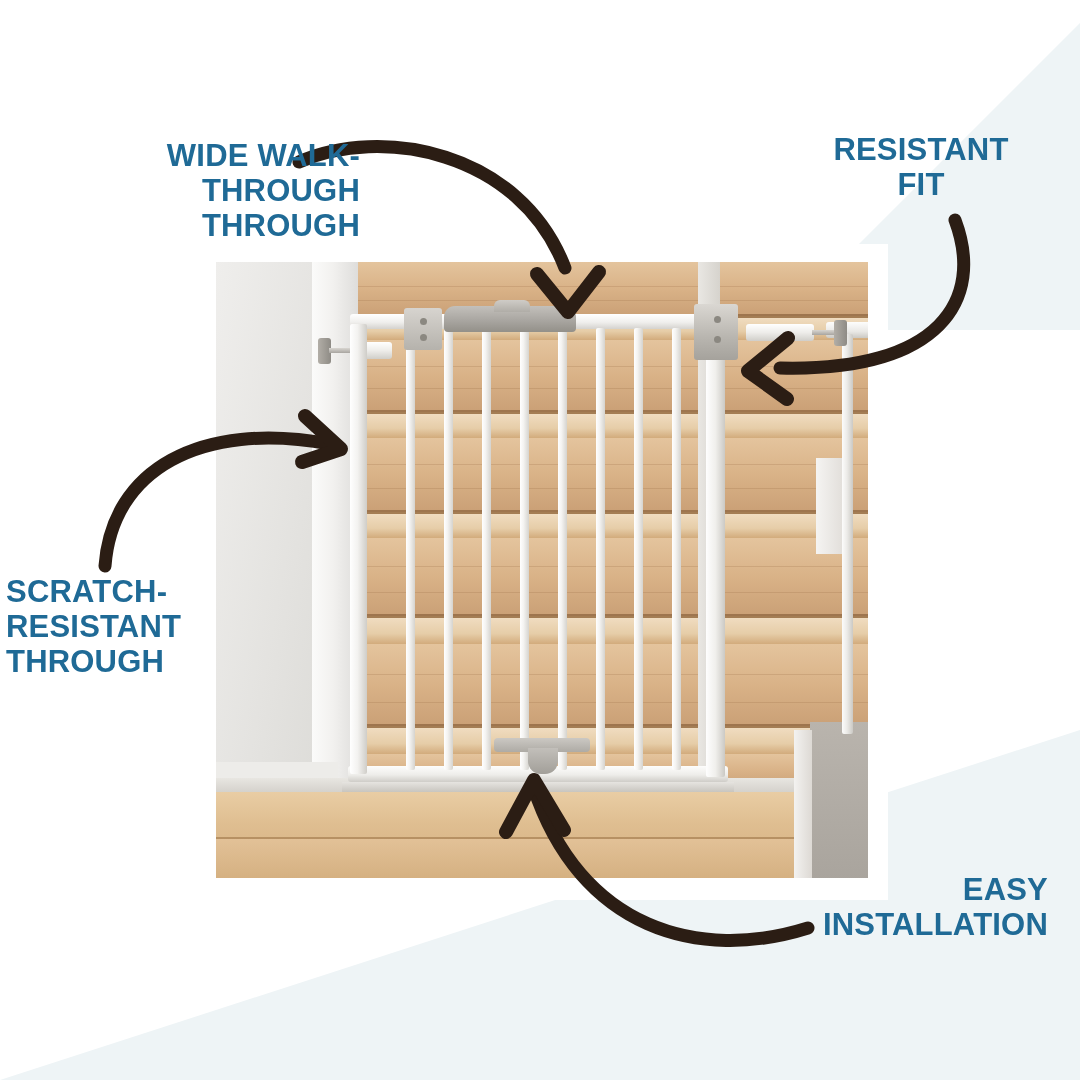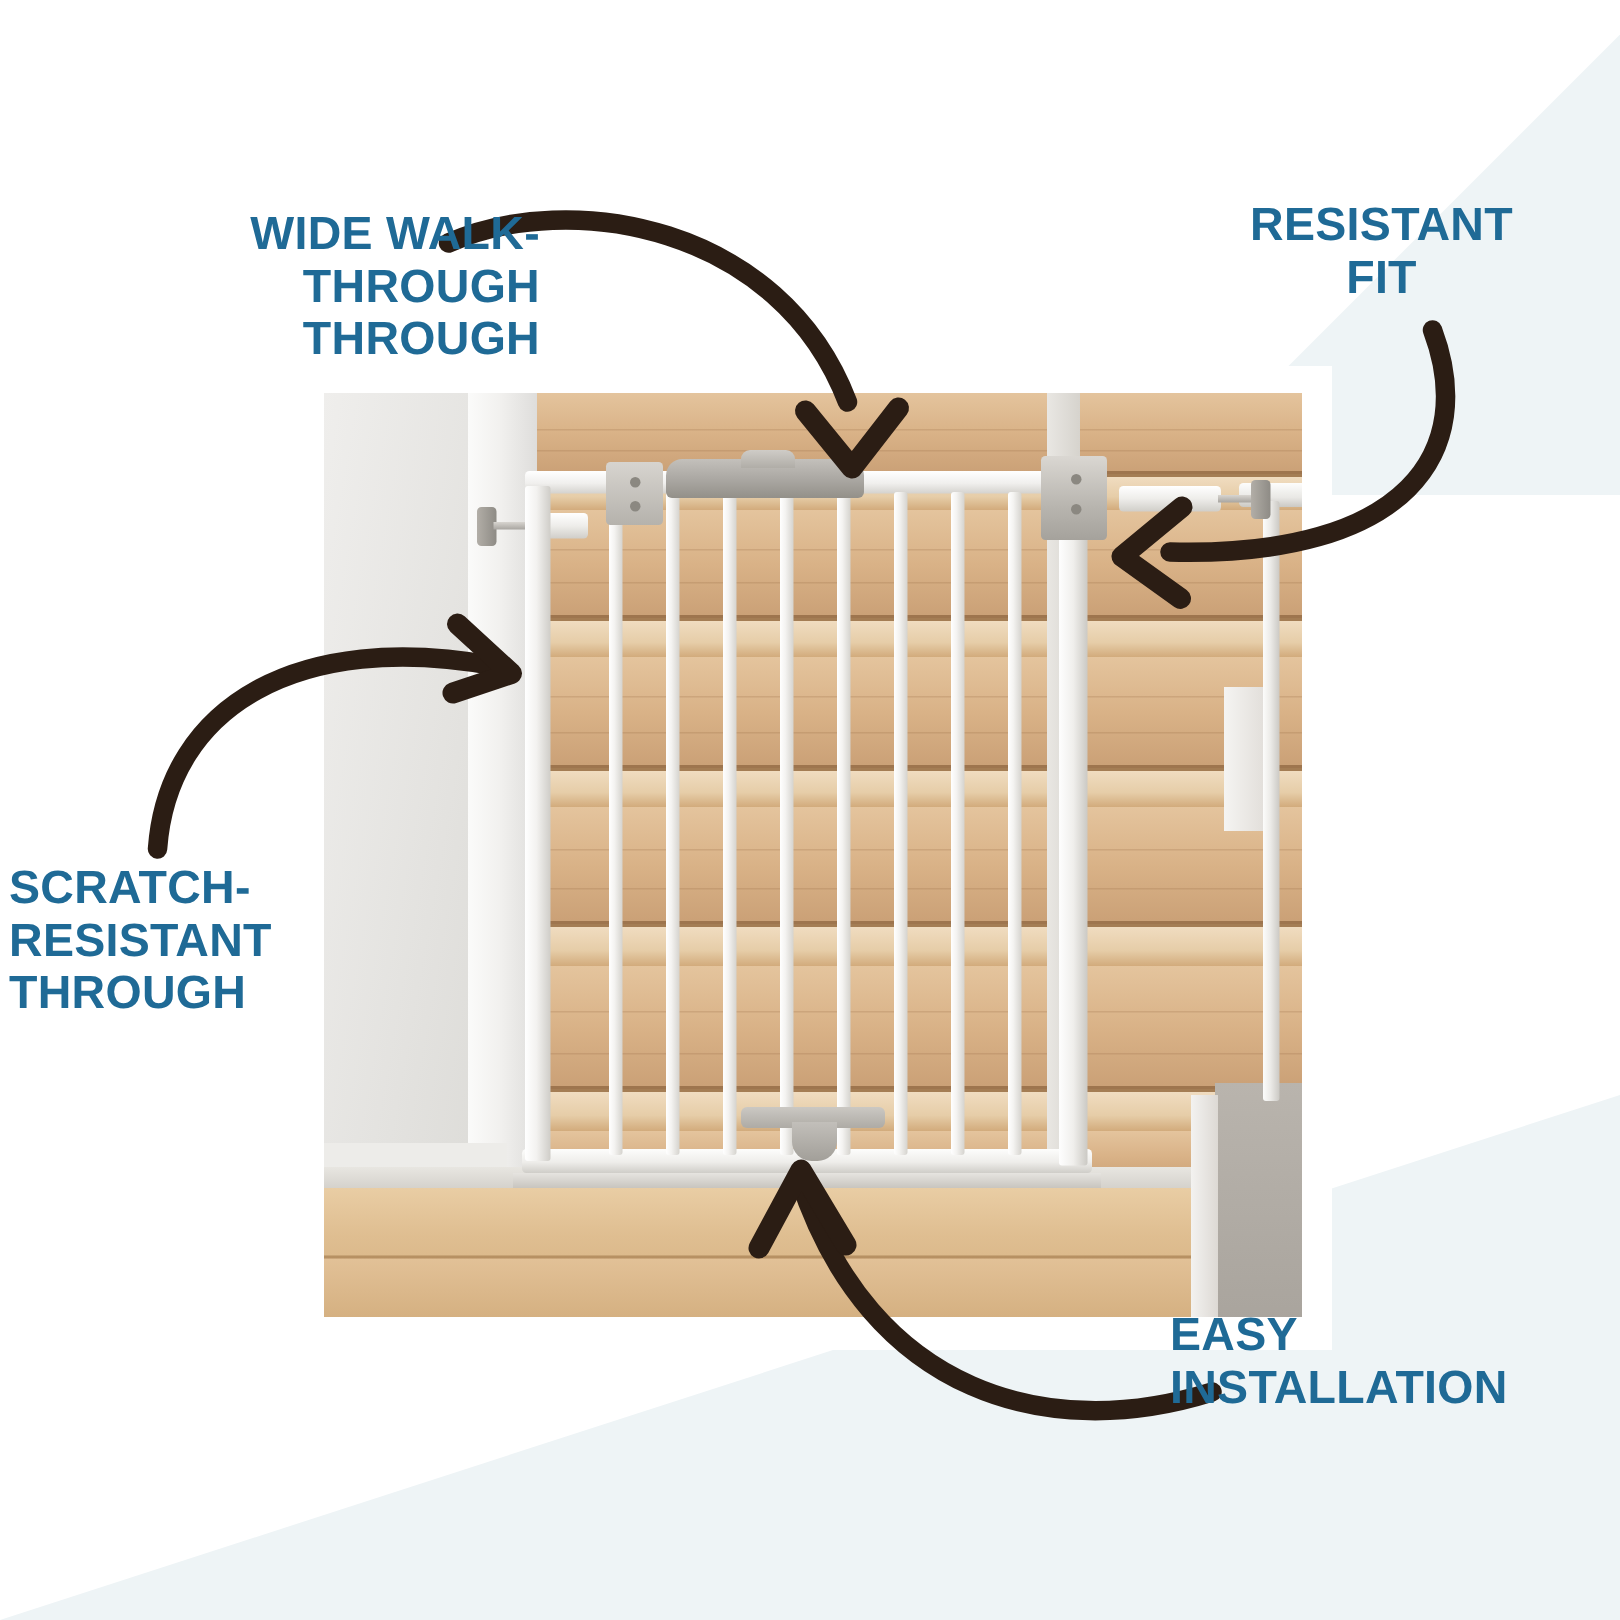--- a/index.html
+++ b/index.html
@@ -305,20 +305,21 @@
   }
   #callout-adjustable {
     left: 790px; top: 132px; width: 262px;
     text-align: center;
   }
   #callout-scratch {
     left: 6px; top: 574px; width: 212px;
   }
   #callout-easy {
     left: 780px; top: 872px; width: 268px;
+    text-align: right;
   }
 </style>
 </head>
 <body>
 
 <div id="stage">
 
   <div class="wedge" id="wedge-tr"></div>
   <div class="wedge" id="wedge-br"></div>
 

